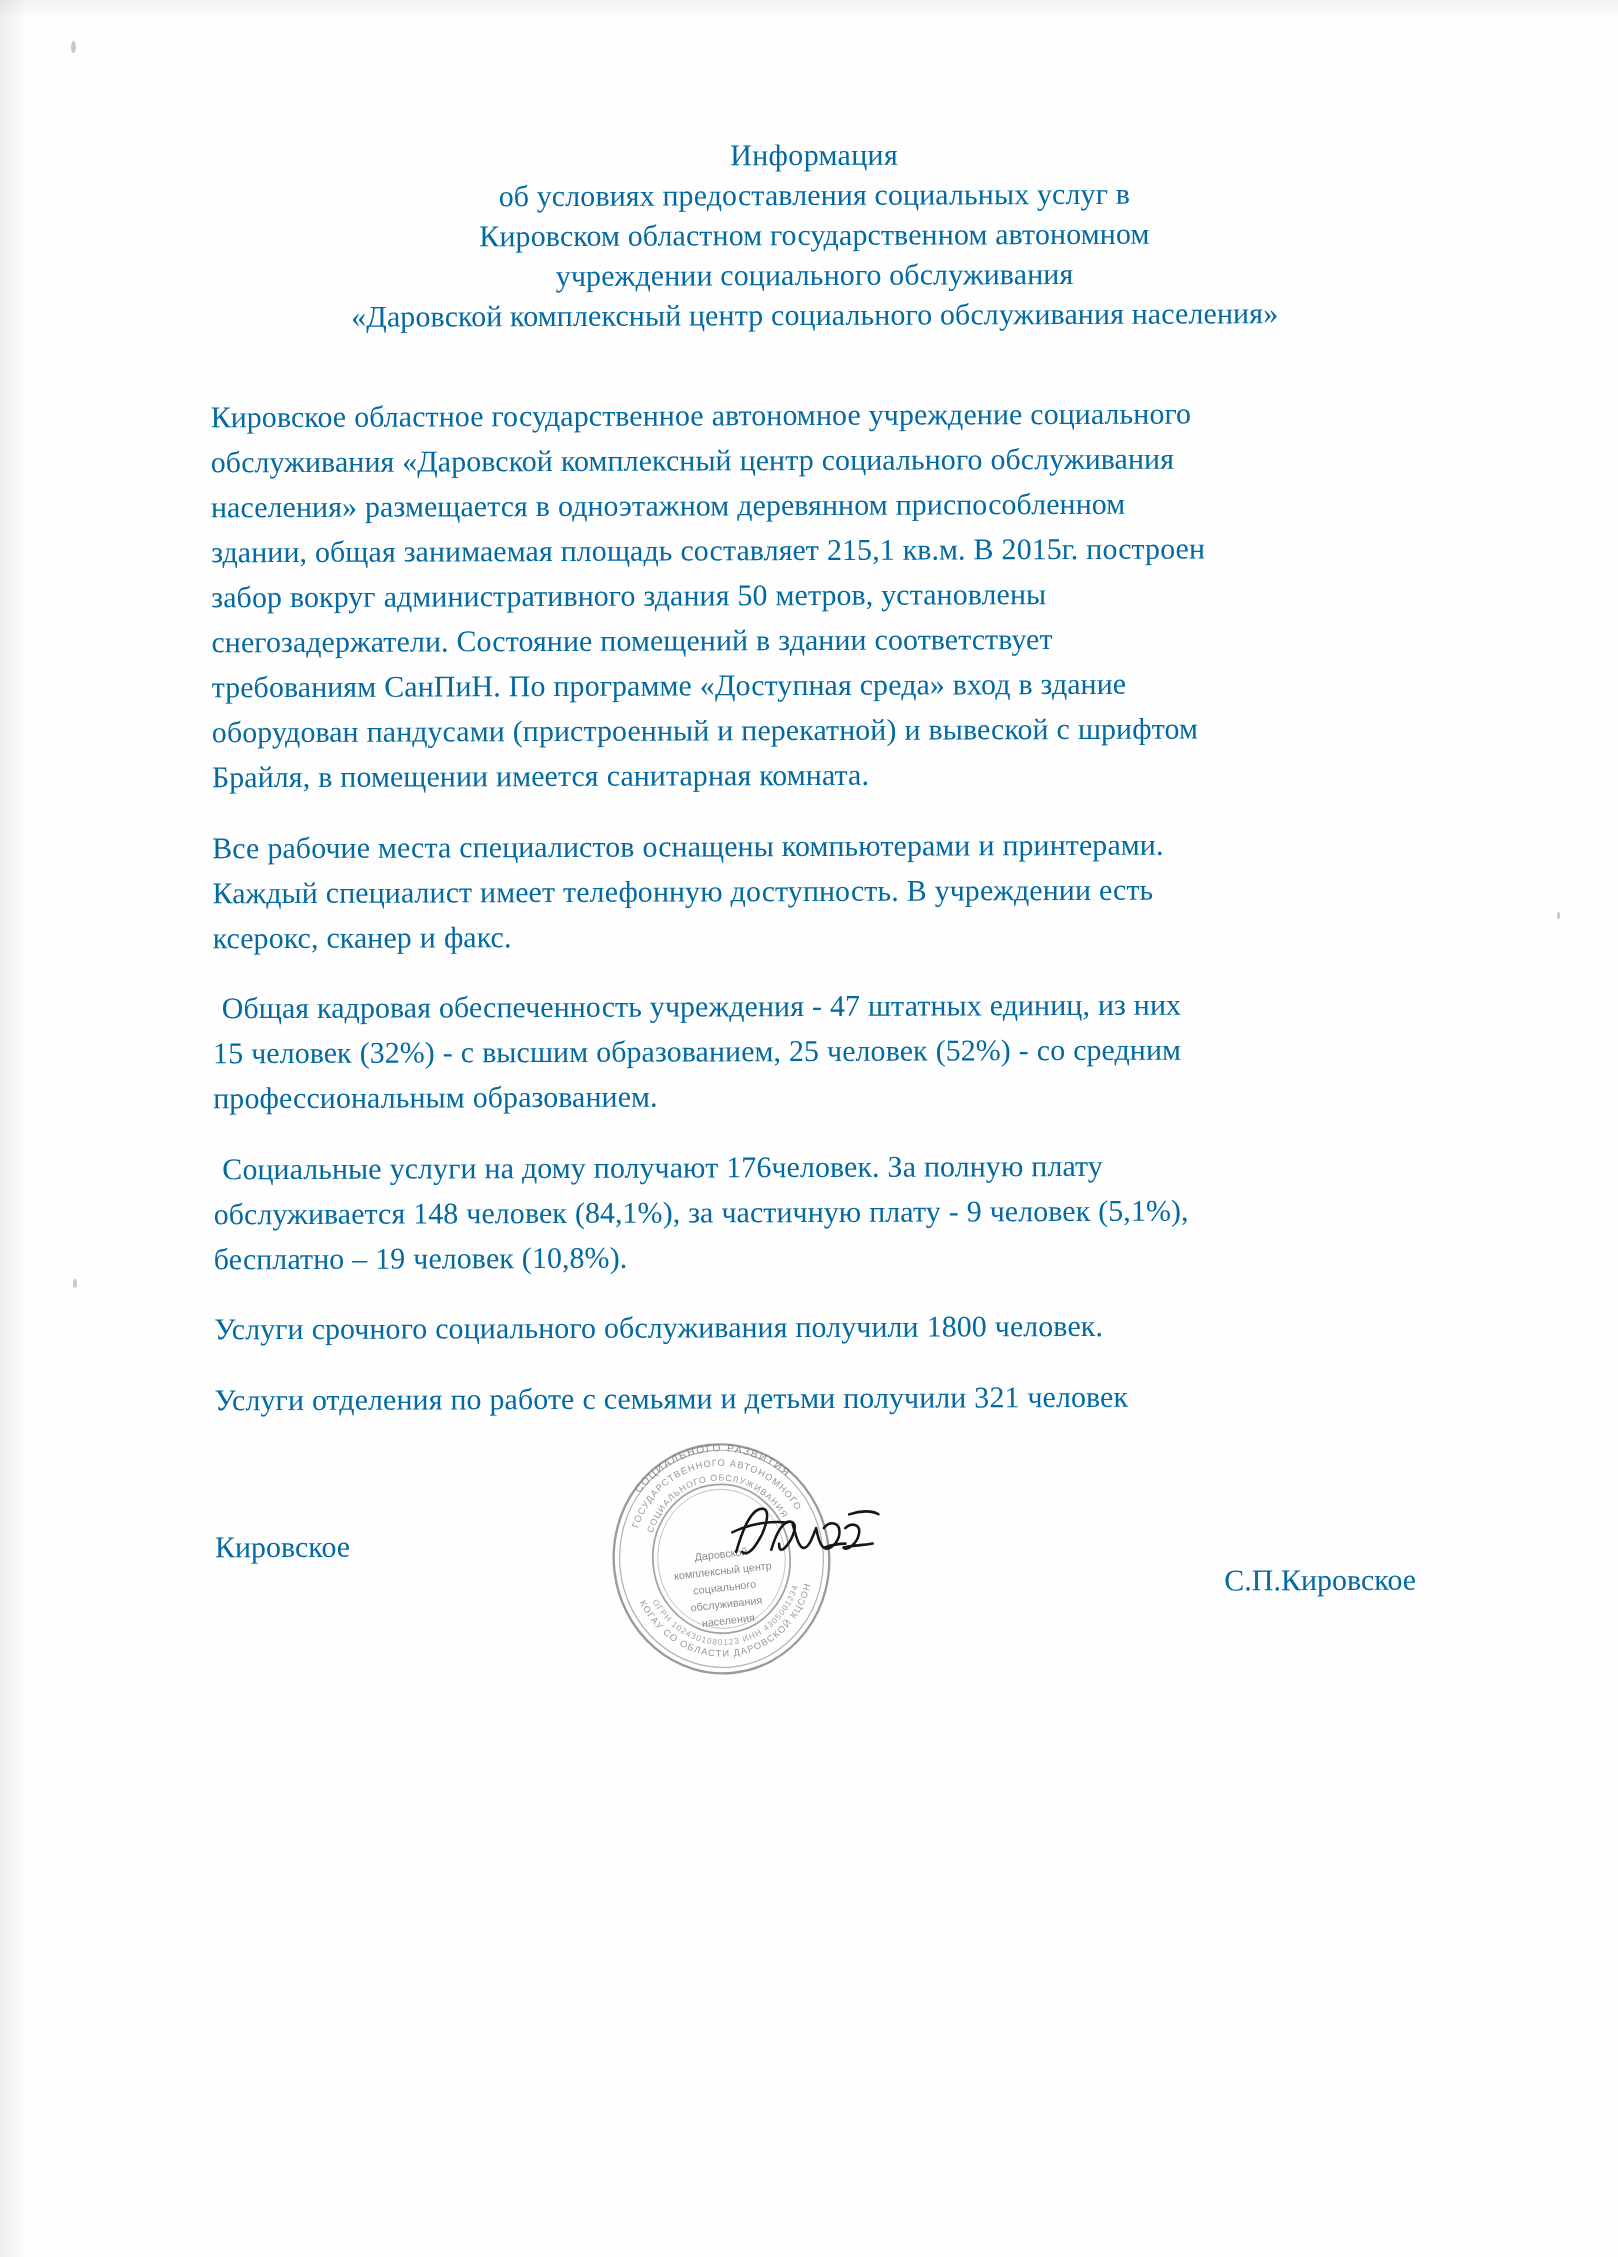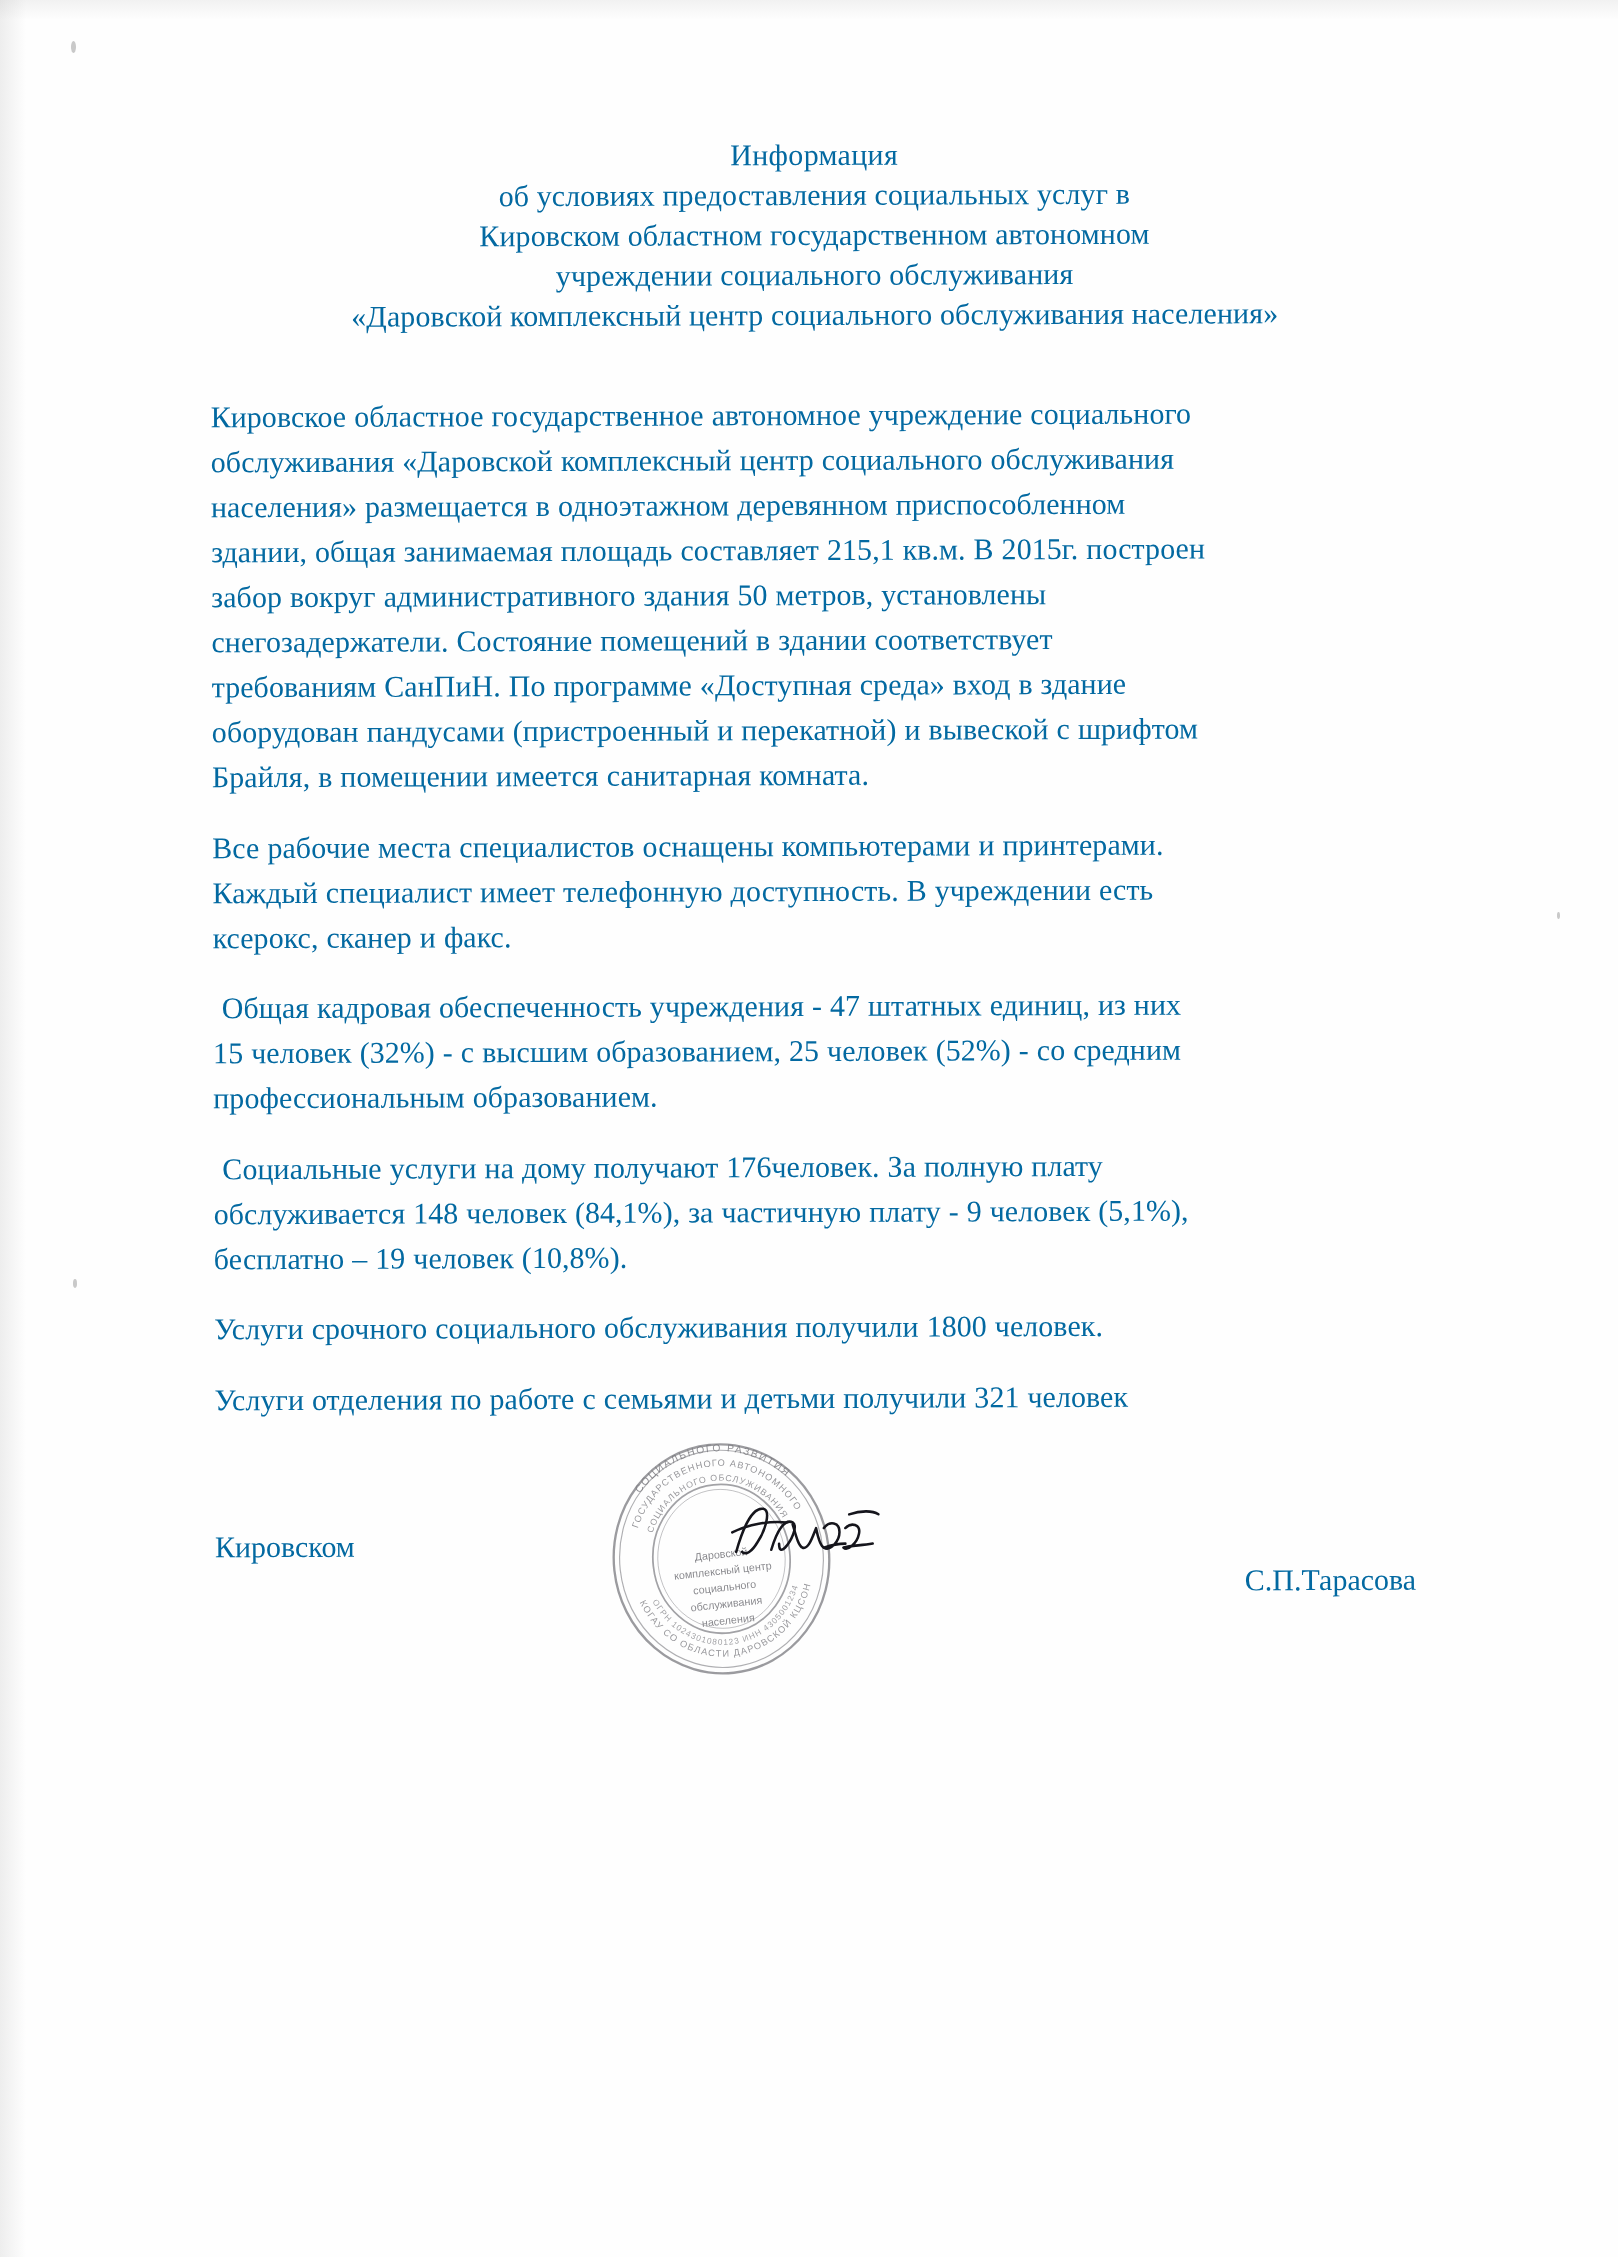--- a/index.html
+++ b/index.html
@@ -180,22 +180,22 @@
         <span class="ln">Услуги срочного социального обслуживания получили 1800 человек.</span>
       </p>
 
       <p class="para">
         <span class="ln">Услуги отделения по работе с семьями и детьми получили 321 человек</span>
       </p>
 
     </div>
 
     <div class="sig-block">
-      <span class="sig-role">Кировском</span>
-      <span class="sig-name">С.П.Тарасова</span>
+      <span class="sig-role">Кировское</span>
+      <span class="sig-name">С.П.Кировское</span>
     </div>
 
     <div class="stamp-wrap">
       <svg class="stamp-svg" viewBox="0 0 240 250" xmlns="http://www.w3.org/2000/svg" aria-hidden="true">
         <defs>
           <path id="ringOuter" d="M 120,240 A 112,118 0 1,1 120.1,240" fill="none"></path>
           <path id="ringOuterTop" d="M 16,125 A 104,110 0 0,1 224,125" fill="none"></path>
           <path id="ringOuterBot" d="M 26,125 A 94,100 0 0,0 214,125" fill="none"></path>
           <path id="ringMidTop" d="M 30,125 A 90,95 0 0,1 210,125" fill="none"></path>
           <path id="ringMidBot" d="M 38,125 A 82,88 0 0,0 202,125" fill="none"></path>

